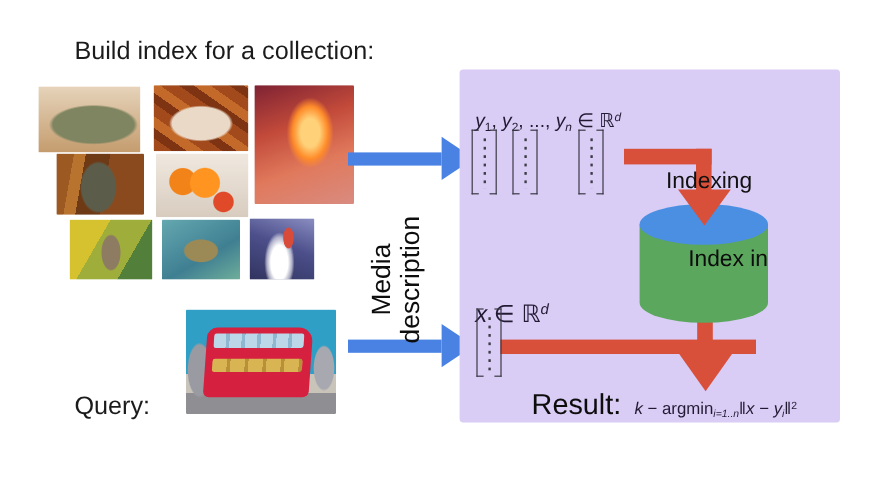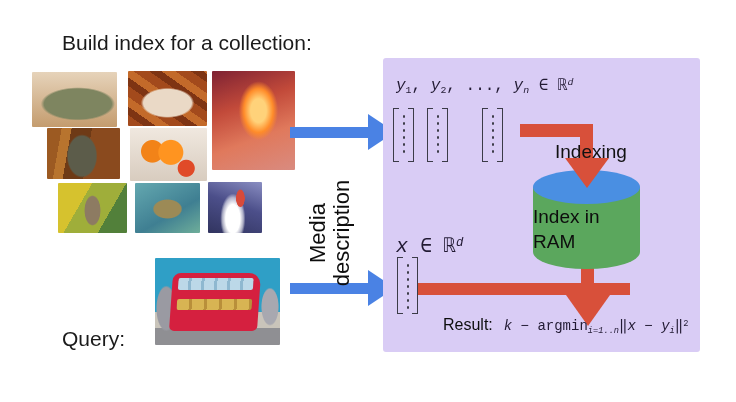--- a/index.html
+++ b/index.html
@@ -68,22 +68,22 @@
 
   .media-label{position:absolute;left:246px;top:208px;width:170px;height:50px;
     transform:rotate(-90deg);transform-origin:50% 50%;
     text-align:center;font-size:22px;line-height:24px;color:#0d0d0d;}
 
   
   .ibox{position:absolute;left:383px;top:58px;width:317px;height:294px;
     background:var(--box-bg);border-radius:3px;}
   .ibox .label{color:#111;margin-top:47px;}
 
-  .math{position:absolute;font-family:Liberation Mono, monospace;
-    font-style:normal;color:#221a33;white-space:nowrap;}
+  .math{position:absolute;font-family:Liberation Sans, sans-serif;
+    font-style:normal;color:#221a33;white-space:nowrap;margin-top:16px;}
   .math .it{font-style:italic;}
   .math sub{font-size:0.62em;vertical-align:-0.3em;}
   .math sup{font-size:0.62em;vertical-align:0.5em;}
   .ymath{left:13px;top:17px;font-size:16px;}
   .xmath{left:13px;top:175px;font-size:20px;}
 
   .vec{position:absolute;width:21px;}
   .vec::before,.vec::after{content:"";position:absolute;top:0;bottom:0;width:5px;
     border:1.5px solid #3b3b47;}
   .vec::before{left:0;border-right:none;}
@@ -107,25 +107,25 @@
   .bot-v{left:198px;top:180px;width:13px;height:57px;}
   .bot-h{left:34px;top:225px;width:213px;height:12px;}
   .bot-head{left:183px;top:237px;border-top-width:31px;}
 
   .cyl-body{position:absolute;left:150px;top:129px;width:107px;height:82px;
     background:var(--green);
     border-bottom-left-radius:53px 17px;border-bottom-right-radius:53px 17px;}
   .cyl-top{position:absolute;left:150px;top:112px;width:107px;height:34px;
     background:var(--cylblue);border-radius:50%;}
   .cyl-label{position:absolute;left:150px;top:146px;width:107px;
-    text-align:left;font-size:19px;line-height:25px;color:#0d0d0d;}
+    text-align:right;font-size:19px;line-height:25px;color:#0d0d0d;}
 
   .result-row{position:absolute;left:60px;top:258px;display:flex;
     align-items:baseline;gap:11px;}
-  .result-label{font-size:16px;font-weight:500;color:#0d0d0d;}
+  .result-label{font-size:24px;font-weight:500;color:#0d0d0d;}
   .formula{position:static;font-size:14px;}
 </style>
 </head>
 <body>
 
 <div class="stage">
 
   <div class="label title">Build index for a collection:</div>
 
   <div>
@@ -163,21 +163,20 @@
 
     <div class="cyl-body"></div>
     <div class="cyl-top"></div>
 
     <div class="r-bar top-h"></div>
     <div class="r-bar top-v"></div>
     <div class="r-head top-head"></div>
 
     <div class="cyl-label">
       <div>Index in</div>
-      <div>RAM</div>
     </div>
 
     <div class="math ymath"><span class="it">y</span><sub>1</sub><span>, </span><span class="it">y</span><sub>2</sub><span>, ..., </span><span class="it">y</span><sub class="it">n</sub><span> ∈ ℝ</span><sup class="it">d</sup></div>
 
     <div class="vec v1">
         <span class="dots"></span>
       </div>
     <div class="vec v2">
         <span class="dots"></span>
       </div>

